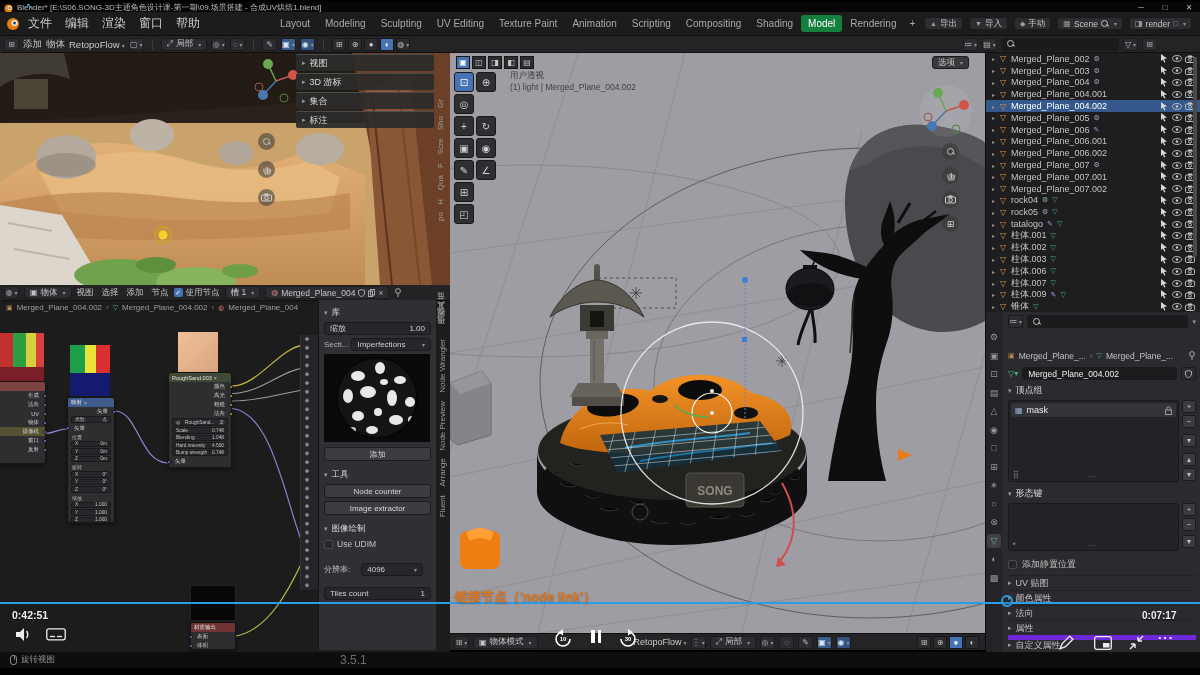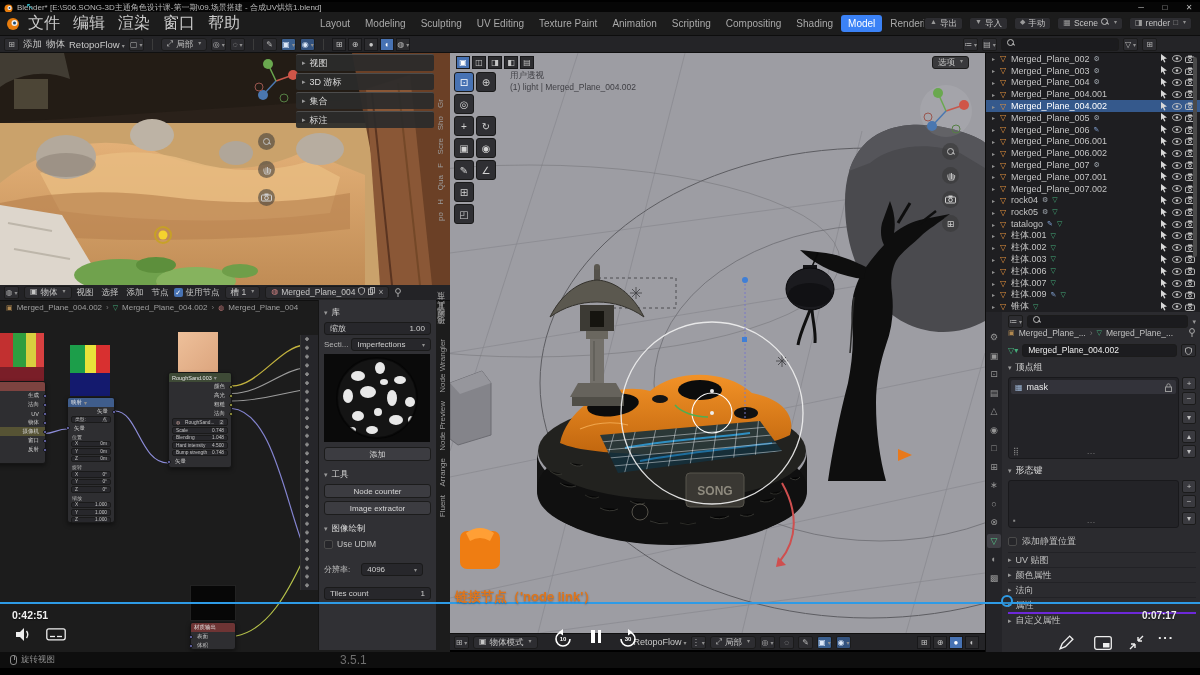--- a/index.html
+++ b/index.html
@@ -1,41 +1,41 @@
 <!DOCTYPE html>
 <html><head>
 <meta charset="utf-8">
 <style>
   *{margin:0;padding:0;box-sizing:border-box}
   html,body{width:1200px;height:675px;background:#000;overflow:hidden;
     font-family:"Liberation Sans","DejaVu Sans",sans-serif;color:#c0c0c0;
     -webkit-font-smoothing:antialiased}
   .abs{position:absolute}
   .row{display:flex;align-items:center}
-  .pill{display:inline-flex;background:#2d2d31;border:1px solid #1b1b1b;
+  .pill{display:inline-flex;align-items:center;background:#2d2d31;border:1px solid #1b1b1b;
     border-radius:3px;padding:0 5px;height:13px;font-size:8.5px;color:#c6c6c6;gap:3px;white-space:nowrap}
   .chev::after{content:"▾";font-size:6px;color:#8f8f8f;margin-left:2px}
   .tri::before{content:"▸";font-size:7px;color:#9a9a9a;margin-right:4px}
   .open::before{content:"▾";font-size:7px;color:#9a9a9a;margin-right:4px}
   .ib{display:inline-flex;align-items:center;justify-content:center;width:15px;height:13px;
     background:#2d2d31;border:1px solid #1b1b1b;border-radius:2px;font-size:8px;color:#b5b5b5}
   .vsep{width:1px;height:11px;background:#3c3c3c;margin:0 4px}
   .lens{width:8px;height:8px;position:relative;display:inline-block}
   .lens::before{content:"";position:absolute;left:0;top:0;width:5px;height:5px;border:1.2px solid #bfbfbf;border-radius:50%}
   .lens::after{content:"";position:absolute;left:5.2px;top:5.4px;width:3.4px;height:1.3px;background:#bfbfbf;transform:rotate(45deg)}
   .mouse{width:7px;height:10px;border:1px solid #8a8a8a;border-radius:3px;display:inline-block;position:relative;margin-right:4px;flex:none}
   .mouse::after{content:"";position:absolute;left:50%;top:0;width:1px;height:4px;background:#8a8a8a}
 
   
   #titlebar{left:0;top:2px;width:1200px;height:12px;background:#060606;font-size:8px;color:#b9b9b9}
   #titlebar .wc{position:absolute;top:0;font-size:8px;color:#bbb;width:22px;text-align:center;line-height:12px}
   #menubar{left:0;top:12px;width:1200px;height:24px;background:#1c1c1c;border-bottom:1px solid #0d0d0d}
-  #menubar .menu{font-size:16px;color:#c9c9c9;margin-right:13px}
+  #menubar .menu{font-size:12px;color:#c9c9c9;margin-right:13px}
   .wstab{font-size:10px;color:#a9a9a9;padding:3px 7px;border-radius:3px;margin-right:1px;white-space:nowrap}
-  .wstab.active{background:#3b82f6;color:#fff}
+  .wstab.active{background:#15803d;color:#fff}
   
   #toolbar{left:0;top:36px;width:1200px;height:17px;background:#242427;border-bottom:1px solid #101010;display:flex;align-items:center;padding:0 4px;gap:4px}
   #toolbar .t{font-size:9.5px;color:#c9c9c9;white-space:nowrap}
   
   #lvp{left:0;top:53px;width:450px;height:232px;background:#2a241f;overflow:hidden}
   .npanel-item{height:17px;margin-bottom:2px;background:rgba(43,43,43,.93);border-top:1px solid #4c4c4c;
     border-radius:2px;display:flex;align-items:center;padding-left:6px;font-size:9px;color:#dcdcdc}
   .vtabs{display:flex;flex-direction:column;gap:8px;align-items:center}
   .vtab{writing-mode:vertical-rl;transform:rotate(180deg);font-size:8px;color:#9c9c9c;white-space:nowrap}
   .navic{width:17px;height:17px;border-radius:50%;background:rgba(55,55,55,.55);display:flex;align-items:center;justify-content:center}
@@ -1477,21 +1477,21 @@
       <span class="ptab">▩</span>
     </div>
   <div class="pcontent">
     <div class="row" style="gap:4px">
       <span class="ib chev">≔</span>
       <span class="pill" style="flex:1;background:#1b1b1e">
           <span class="lens"></span>
         </span>
       <span style="font-size:7px;color:#999">▾</span>
     </div>
-    <div class="row" style="gap:4px;margin-top:0;font-size:8.5px;color:#c2c2c2">
+    <div class="row" style="gap:4px;margin-top:23px;font-size:8.5px;color:#c2c2c2">
       <span style="font-size:7px;color:#b08850">▣</span>
         <span>Merged_Plane_...</span>
       <span style="color:#777">›</span>
       <span style="font-size:7px;color:#45b07c">▽</span>
         <span>Merged_Plane_...</span>
       <span class="ospacer" style="flex:1"></span>
       <svg width="8" height="10" viewBox="0 0 8 10">
           <circle cx="4" cy="3" r="2.4" fill="none" stroke="#aaa"></circle>
           <line x1="4" y1="5.4" x2="4" y2="9" stroke="#aaa"></line>
         </svg>
@@ -1553,21 +1553,21 @@
         </div>
         <div class="prow-collapsed tri" style="border-top:1px solid #222226">
           <span>颜色属性</span>
         </div>
         <div class="prow-collapsed tri" style="border-top:1px solid #222226">
           <span>法向</span>
         </div>
         <div class="prow-collapsed tri" style="border-top:1px solid #222226">
           <span>属性</span>
         </div>
-        <div class="prow-collapsed tri" style="border-top:2px solid #6d28d9">
+        <div class="prow-collapsed tri" style="border-top:5px solid #6d28d9">
           <span>自定义属性</span>
         </div>
       </div>
   </div>
 </div>
 
 <div class="abs" id="progress"></div>
 <div class="abs" id="phandle"></div>
 <span class="abs ptime" style="left:12px;top:609px;z-index:60">0:42:51</span>
 <span class="abs ptime" style="left:1142px;top:610px;font-size:10px;z-index:60">0:07:17</span>

